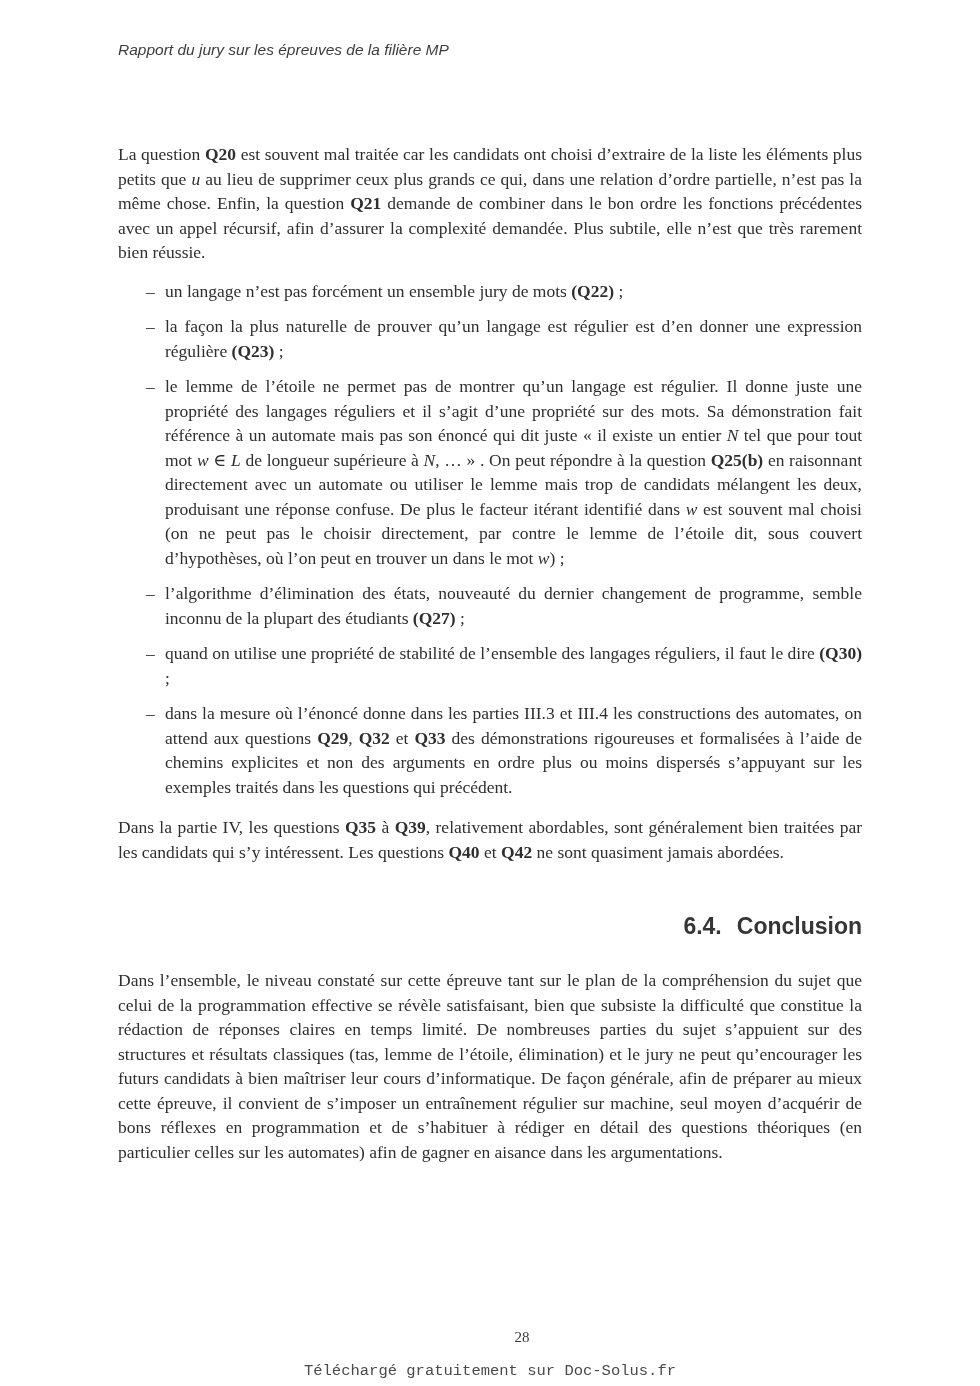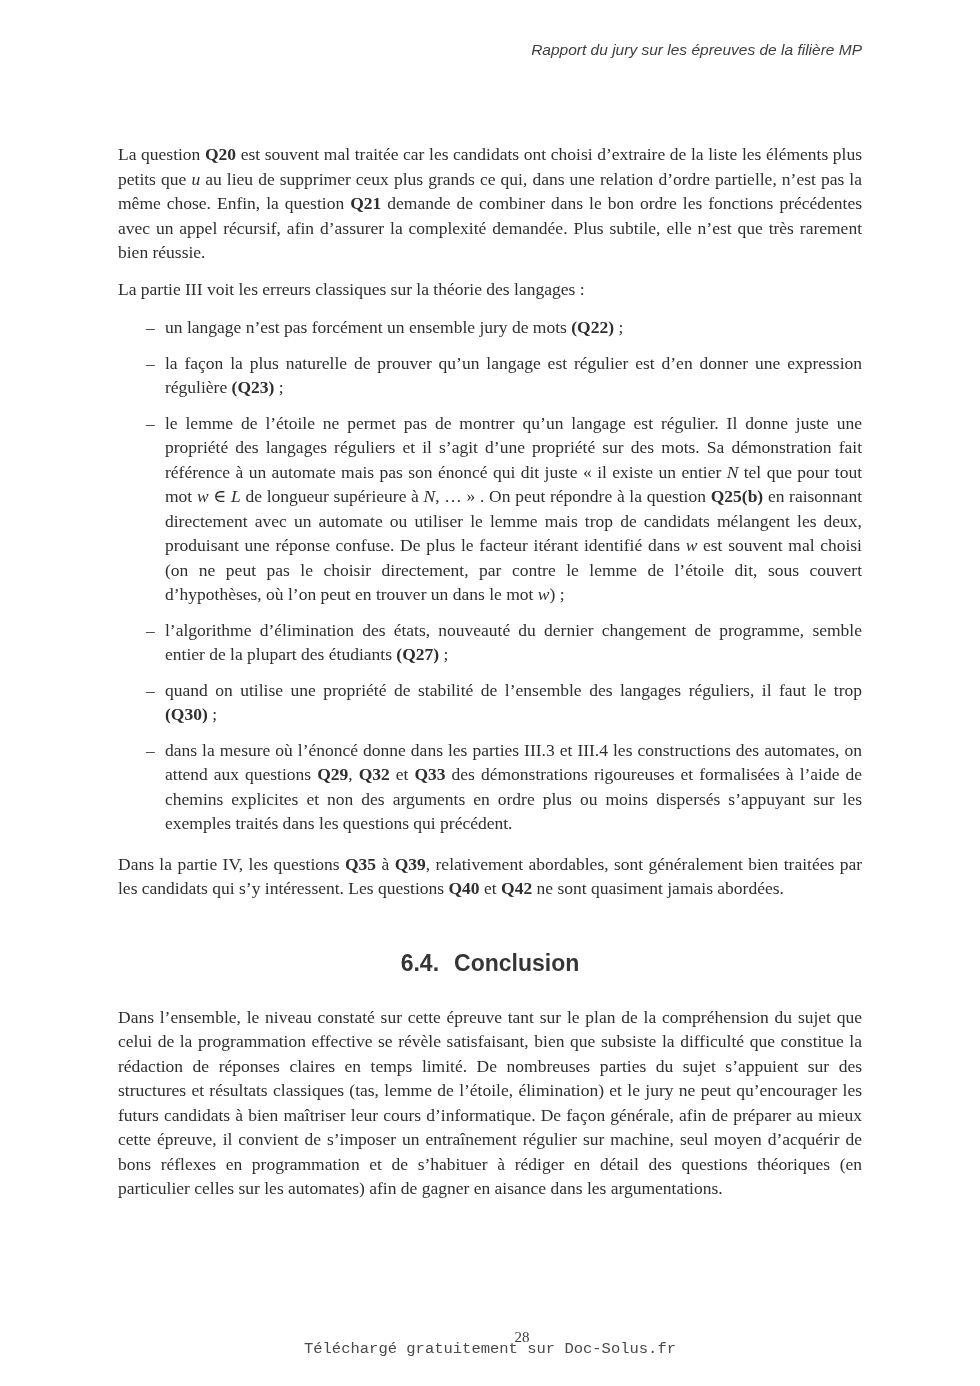--- a/index.html
+++ b/index.html
@@ -11,21 +11,21 @@
     overflow: hidden;
   }
 
   
   .header {
     position: absolute;
     top: 38px;
     left: 118px;
     right: 118px;
     display: flex;
-    justify-content: flex-end;
+    justify-content: flex-start;
     font-family: "Liberation Sans", sans-serif;
     font-style: italic;
     font-size: 15.5px;
     line-height: 24px;
     color: #3d3d3d;
   }
   .header .header-right { text-align: right; }
 
   
   .content {
@@ -60,39 +60,39 @@
   }
   .dash-list .li-text { flex: 1; }
 
   .section-heading {
     margin: 48px 0 28px 0;
     font-family: "Liberation Sans", sans-serif;
     font-weight: 700;
     font-size: 23px;
     line-height: 28px;
     color: #353535;
-    text-align: center;
+    text-align: right;
   }
   .section-heading .sec-num { margin-right: 15px; }
 
   
   .page-number {
     position: absolute;
     bottom: 40px;
     left: 0;
     width: 100%;
     text-align: center;
     font-family: "Liberation Serif", "DejaVu Serif", serif;
     font-size: 15px;
     color: #3c3c3c;
     padding-left: 32px;
   }
   .download-notice {
     position: absolute;
-    bottom: 28px;
+    bottom: 6px;
     left: 0;
     width: 100%;
     text-align: center;
     font-family: "Liberation Mono", "DejaVu Sans Mono", monospace;
     font-size: 15.5px;
     color: #4a4a4a;
   }
 </style>
 </head>
 <body>
@@ -102,42 +102,41 @@
   <div class="header">
     <div class="header-left">
       <div>Rapport du jury sur les épreuves de la filière MP</div>
     </div>
   </div>
 
   <div class="content">
 
     <p><span>La question </span><span class="b">Q20</span><span> est souvent mal traitée car les candidats ont choisi d’extraire de la liste les éléments plus petits que </span><span class="i">u</span><span> au lieu de supprimer ceux plus grands ce qui, dans une relation d’ordre partielle, n’est pas la même chose. Enfin, la question </span><span class="b">Q21</span><span> demande de combiner dans le bon ordre les fonctions précédentes avec un appel récursif, afin d’assurer la complexité demandée. Plus subtile, elle n’est que très rarement bien réussie.</span></p>
 
-    <p>La partie III voit les erreurs classiques sur la théorie des langages :</p>
 
     <ul class="dash-list">
       <li>
         <span class="marker">–</span>
         <span class="li-text"><span>un langage n’est pas forcément un ensemble jury de mots </span><span class="b">(Q22)</span><span> ;</span></span>
       </li>
       <li>
         <span class="marker">–</span>
         <span class="li-text"><span>la façon la plus naturelle de prouver qu’un langage est régulier est d’en donner une expression régulière </span><span class="b">(Q23)</span><span> ;</span></span>
       </li>
       <li>
         <span class="marker">–</span>
         <span class="li-text"><span>le lemme de l’étoile ne permet pas de montrer qu’un langage est régulier. Il donne juste une propriété des langages réguliers et il s’agit d’une propriété sur des mots. Sa démonstration fait référence à un automate mais pas son énoncé qui dit juste « il existe un entier </span><span class="i">N</span><span> tel que pour tout mot </span><span class="i">w</span><span> ∈ </span><span class="i">L</span><span> de longueur supérieure à </span><span class="i">N</span><span>, … » . On peut répondre à la question </span><span class="b">Q25(b)</span><span> en raisonnant directement avec un automate ou utiliser le lemme mais trop de candidats mélangent les deux, produisant une réponse confuse. De plus le facteur itérant identifié dans </span><span class="i">w</span><span> est souvent mal choisi (on ne peut pas le choisir directement, par contre le lemme de l’étoile dit, sous couvert d’hypothèses, où l’on peut en trouver un dans le mot </span><span class="i">w</span><span>) ;</span></span>
       </li>
       <li>
         <span class="marker">–</span>
-        <span class="li-text"><span>l’algorithme d’élimination des états, nouveauté du dernier changement de programme, semble entier de la plupart des étudiants </span><span class="b">(Q27)</span><span> ;</span></span>
+        <span class="li-text"><span>l’algorithme d’élimination des états, nouveauté du dernier changement de programme, semble inconnu de la plupart des étudiants </span><span class="b">(Q27)</span><span> ;</span></span>
       </li>
       <li>
         <span class="marker">–</span>
-        <span class="li-text"><span>quand on utilise une propriété de stabilité de l’ensemble des langages réguliers, il faut le trop </span><span class="b">(Q30)</span><span> ;</span></span>
+        <span class="li-text"><span>quand on utilise une propriété de stabilité de l’ensemble des langages réguliers, il faut le dire </span><span class="b">(Q30)</span><span> ;</span></span>
       </li>
       <li>
         <span class="marker">–</span>
         <span class="li-text"><span>dans la mesure où l’énoncé donne dans les parties III.3 et III.4 les constructions des automates, on attend aux questions </span><span class="b">Q29</span><span>, </span><span class="b">Q32</span><span> et </span><span class="b">Q33</span><span> des démonstrations rigoureuses et formalisées à l’aide de chemins explicites et non des arguments en ordre plus ou moins dispersés s’appuyant sur les exemples traités dans les questions qui précédent.</span></span>
       </li>
     </ul>
 
     <p><span>Dans la partie IV, les questions </span><span class="b">Q35</span><span> à </span><span class="b">Q39</span><span>, relativement abordables, sont généralement bien traitées par les candidats qui s’y intéressent. Les questions </span><span class="b">Q40</span><span> et </span><span class="b">Q42</span><span> ne sont quasiment jamais abordées.</span></p>
 
     <h2 class="section-heading">

